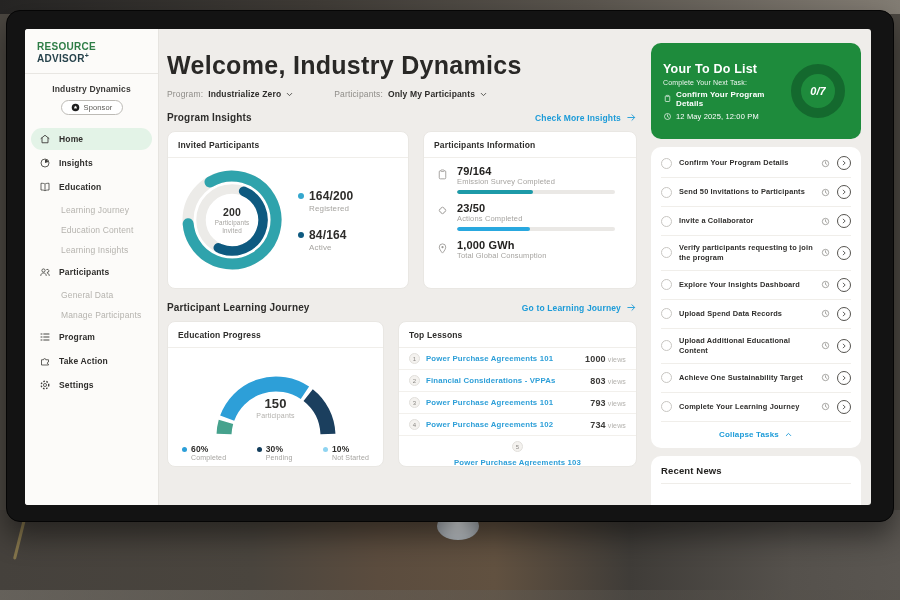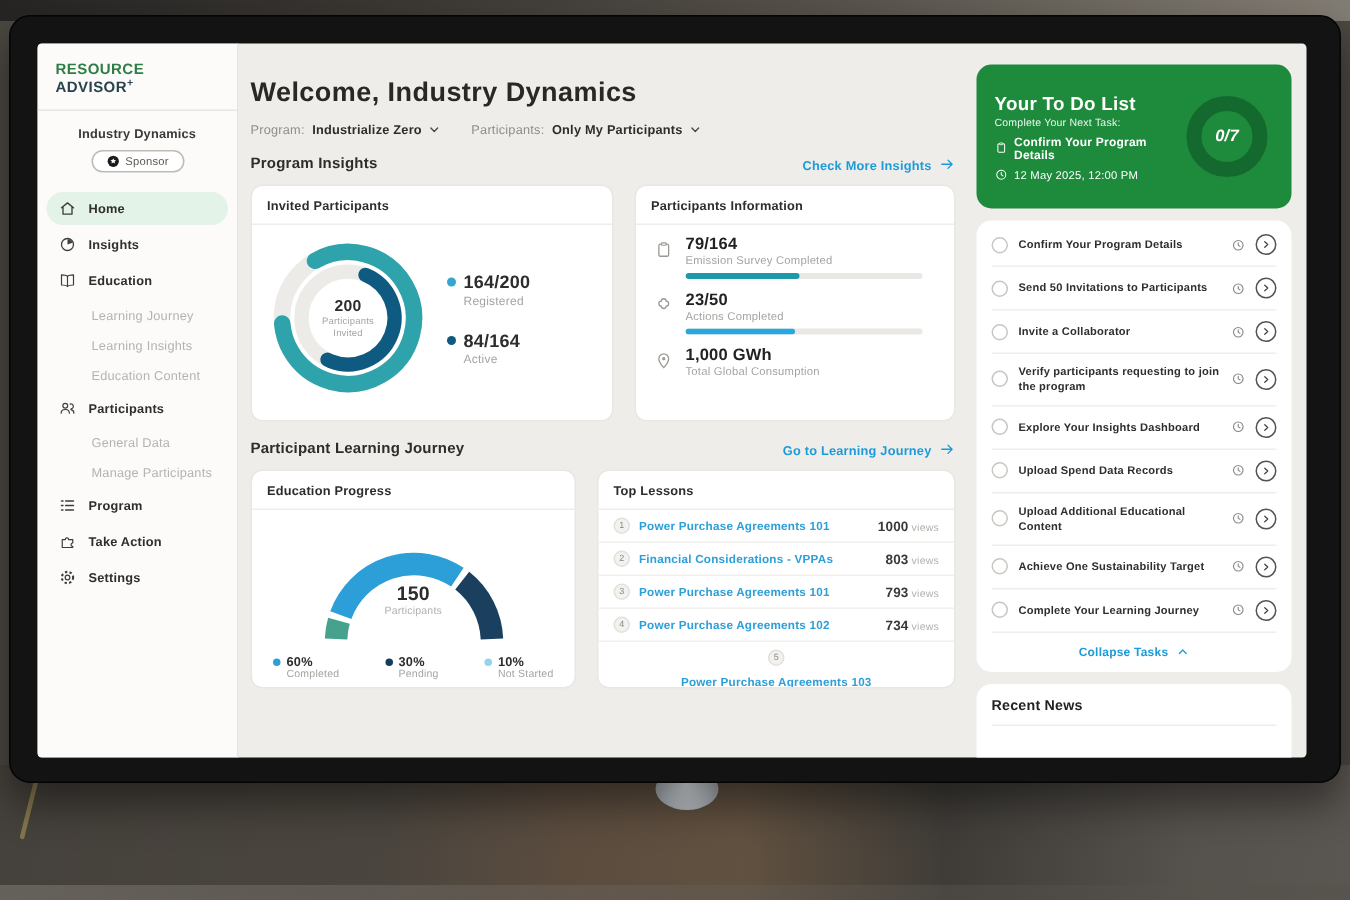--- a/index.html
+++ b/index.html
@@ -37,22 +37,22 @@
   nav{margin-top:13px;}
   .nav-item{display:flex;align-items:center;gap:8px;margin:2px 6px;padding:5px 8px;border-radius:13px;
     font-size:8.5px;font-weight:700;color:#2F2E2C;cursor:pointer;}
   .nav-item svg{width:12px;height:12px;color:#3E3D3A;flex-shrink:0;}
   .nav-item.active{background:#E3F3E7;}
   .nav-sub{margin:1px 6px;padding:4.5px 8px 4.5px 30px;font-size:8.5px;color:#B5B3AE;cursor:pointer;}
 
   
   .main{flex:1;display:flex;padding:12px 10px 0 8px;min-width:0;}
   .main-left{width:470px;flex-shrink:0;}
-  h1{font-size:18px;font-weight:700;color:#292826;letter-spacing:.3px;margin-top:10px;}
-  .filters{display:flex;gap:20px;margin-top:9px;align-items:center;}
+  h1{font-size:25px;font-weight:700;color:#292826;letter-spacing:.3px;margin-top:10px;}
+  .filters{display:flex;gap:40px;margin-top:9px;align-items:center;}
   .filter{display:flex;align-items:center;gap:5px;font-size:8.5px;}
   .filter .lab{color:#8F8D89;}
   .filter .val{font-weight:700;color:#2E2D2B;display:inline-flex;align-items:center;gap:4px;cursor:pointer;}
   .filter .val svg{width:9px;height:9px;color:#4A4946;}
   .sect{display:flex;justify-content:space-between;align-items:center;margin-top:13px;}
   .sect-title{font-size:10px;font-weight:700;color:#2E2D2B;}
   .link{color:#1C9BD8;font-weight:700;font-size:8.5px;display:inline-flex;align-items:center;gap:5px;cursor:pointer;text-align:center;}
   .link svg{width:11px;height:11px;}
   .cards{display:flex;gap:14px;margin-top:8px;}
   .card{background:#fff;border:1px solid #E9E7E3;border-radius:8px;overflow:hidden;}
@@ -180,22 +180,22 @@
           </div>
           <div class="nav-item">
             <span style="display: flex;">
               <svg viewBox="0 0 24 24">
                 <path d="M12 6.5C10.8 5 8.8 4.5 4 4.5V18c4.8 0 6.8.5 8 2 1.2-1.5 3.2-2 8-2V4.5c-4.8 0-6.8.5-8 2zm0 0V20" fill="none" stroke="currentColor" stroke-width="1.6" stroke-linejoin="round"></path>
               </svg>
             </span>
             <span>Education</span>
           </div>
           <div class="nav-sub"><span>Learning Journey</span></div>
+          <div class="nav-sub"><span>Education Content</span></div>
           <div class="nav-sub"><span>Learning Insights</span></div>
-          <div class="nav-sub"><span>Education Content</span></div>
           <div class="nav-item">
             <span style="display: flex;">
               <svg viewBox="0 0 24 24">
                 <circle cx="9" cy="9" r="3.2" fill="none" stroke="currentColor" stroke-width="1.6"></circle>
                 <path d="M3.5 19c0-3 2.5-5 5.5-5s5.5 2 5.5 5M15.5 6.8a3.2 3.2 0 1 1 1.2 6.2M16.5 14.2c2.4.4 4 2.2 4 4.8" fill="none" stroke="currentColor" stroke-width="1.6" stroke-linecap="round"></path>
               </svg>
             </span>
             <span>Participants</span>
           </div>
           <div class="nav-sub"><span>General Data</span></div>

